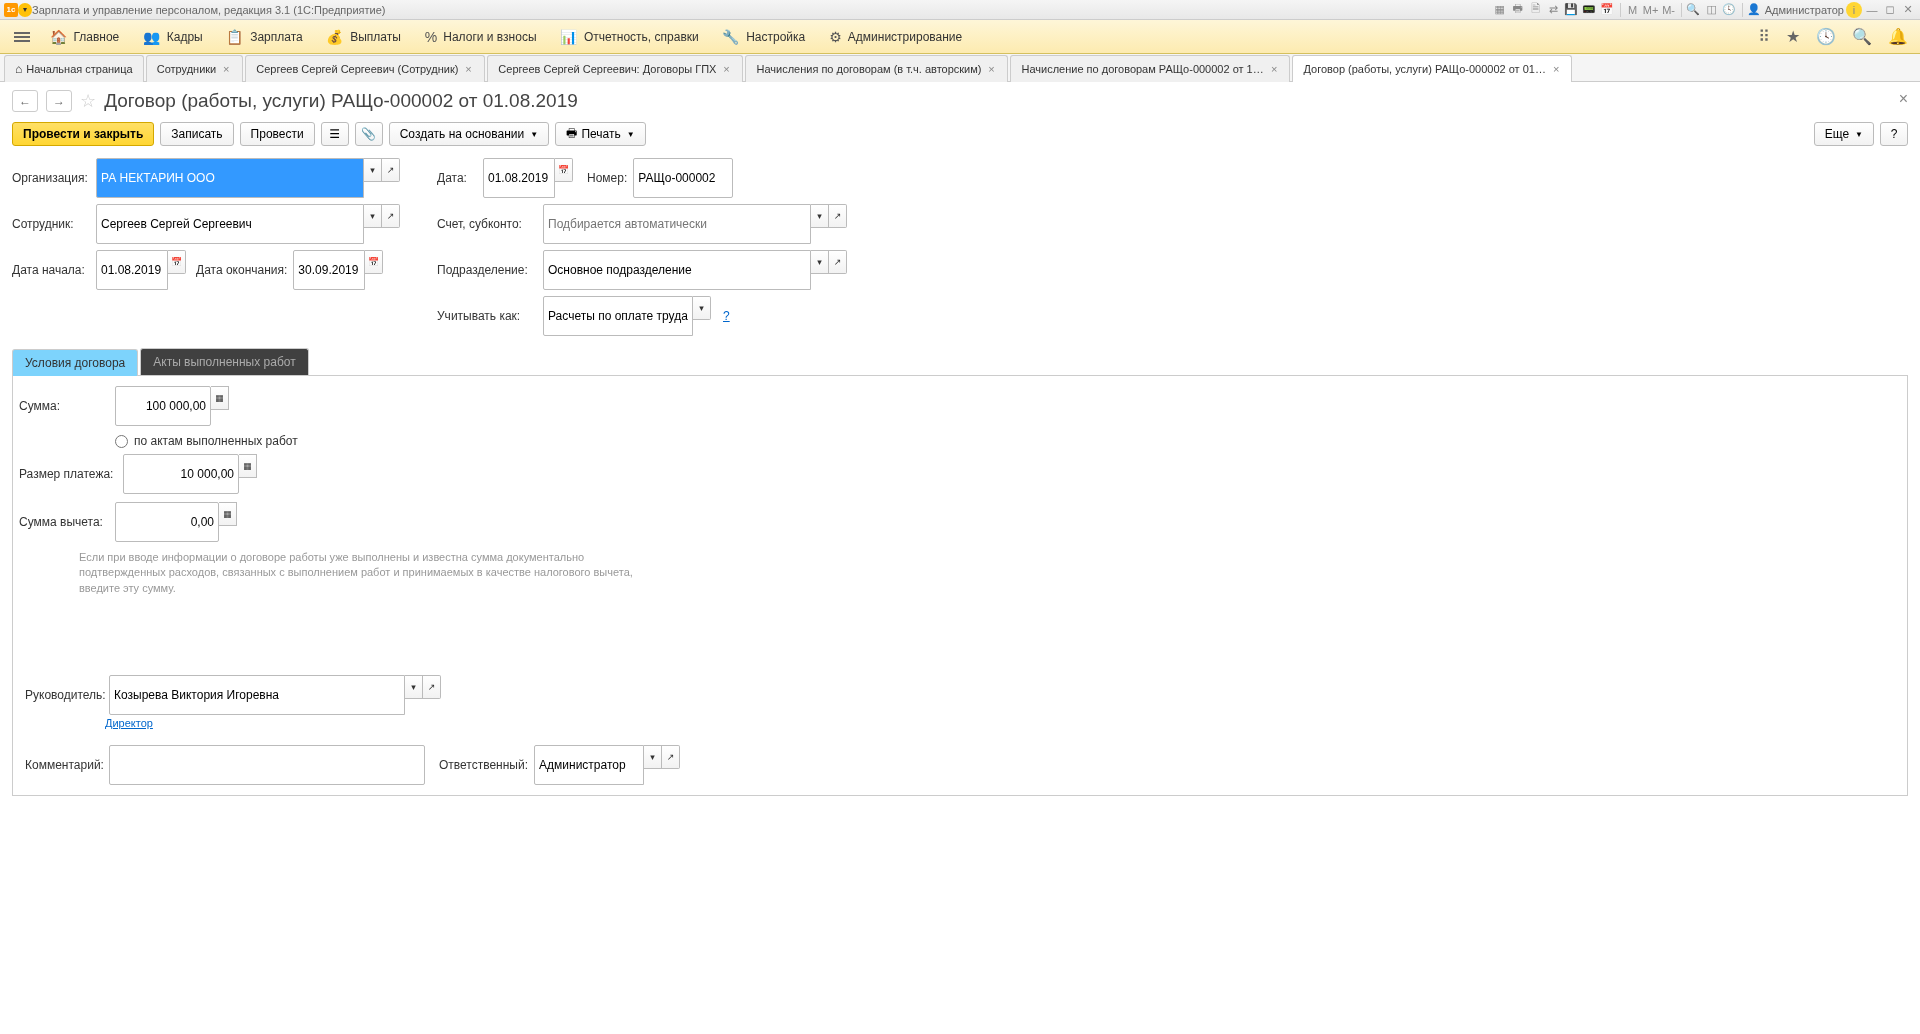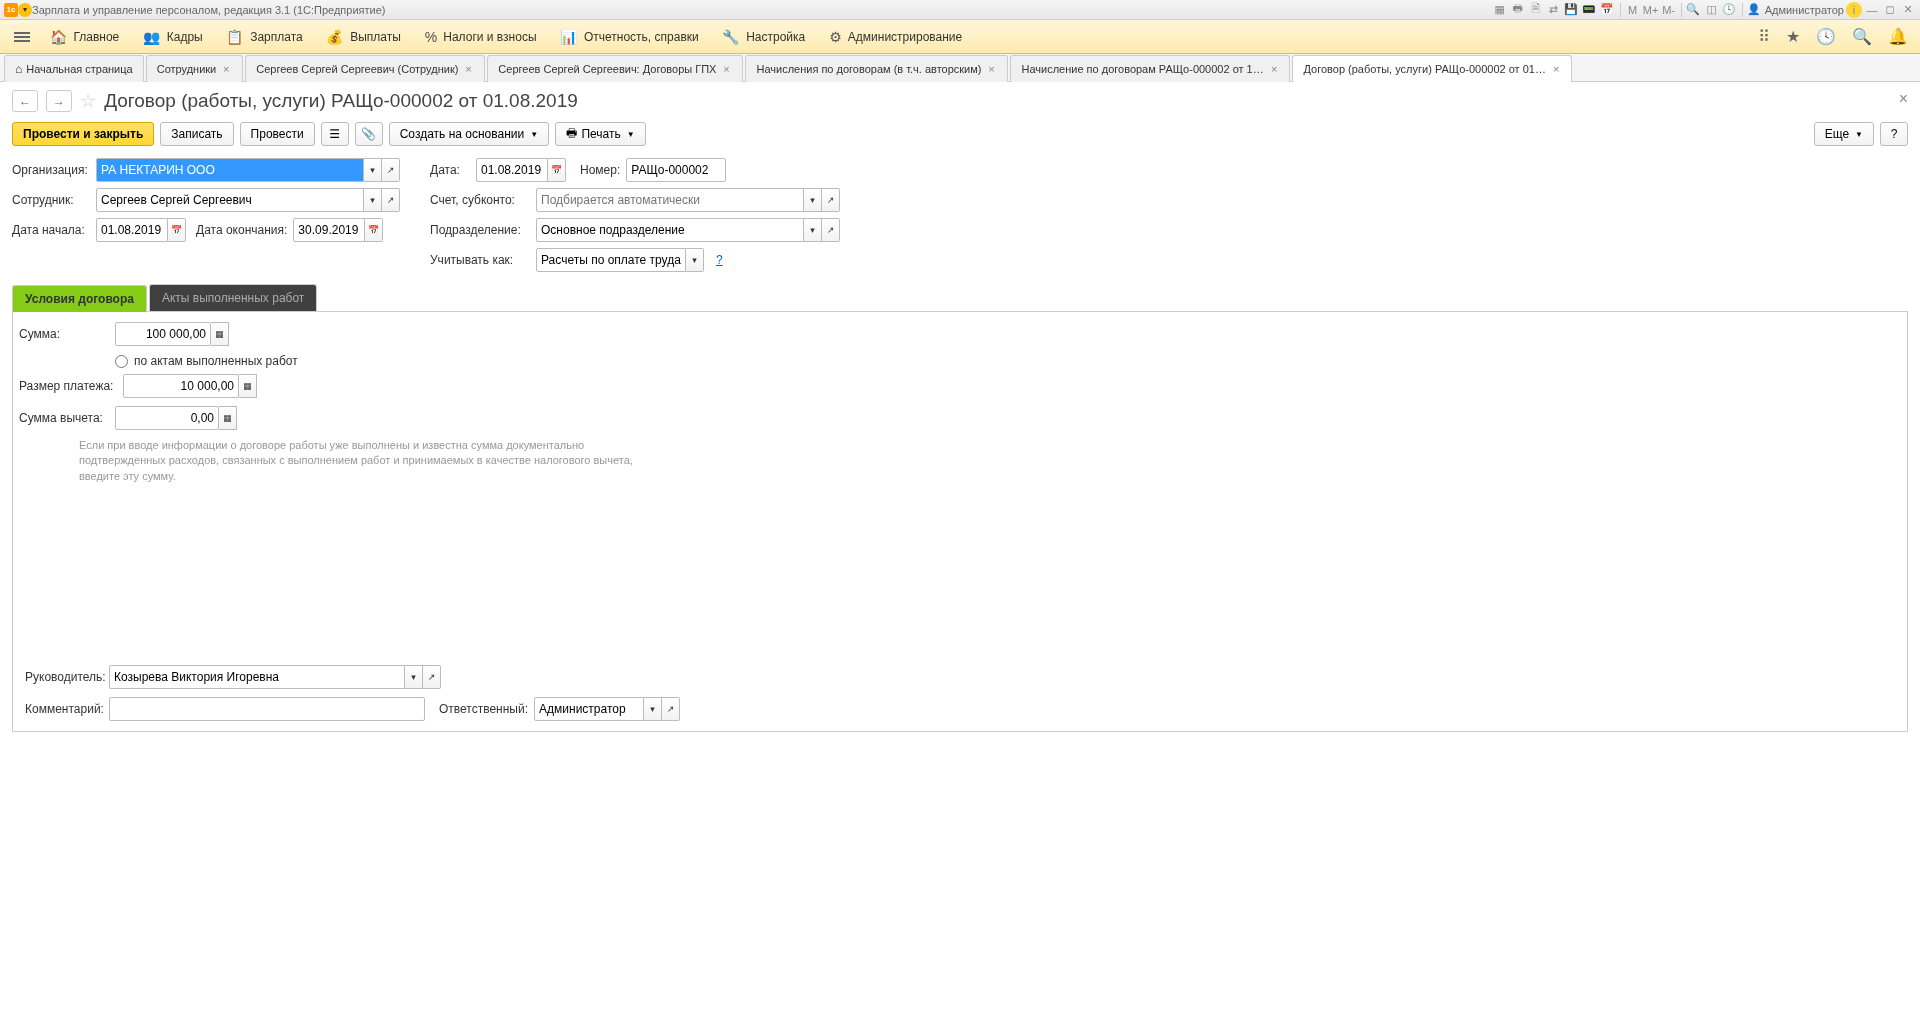--- a/index.html
+++ b/index.html
@@ -36,37 +36,37 @@
 .page-title { font-size: 19px; color: #444; }
 .page-close { position: absolute; top: 8px; right: 12px; font-size: 16px; color: #888; cursor: pointer; }
 
 .toolbar { display: flex; align-items: center; gap: 6px; margin-bottom: 12px; }
 .btn { height: 24px; padding: 0 10px; border: 1px solid #bbb; border-radius: 3px; background: linear-gradient(#fff,#f2f2f2); cursor: pointer; font-size: 12px; display: inline-flex; align-items: center; gap: 4px; }
 .btn-yellow { background: linear-gradient(#ffe066,#ffd633); border-color: #d4a800; font-weight: bold; }
 .btn-icon-only { width: 28px; padding: 0; justify-content: center; }
 .toolbar-spacer { flex: 1; }
 .dd-arrow { font-size: 8px; margin-left: 2px; }
 
-.form-grid { display: grid; grid-template-columns: 410px 1fr; gap: 0 8px; }
+.form-grid { display: grid; grid-template-columns: 410px 1fr; gap: 0 15px; }
 .form-row { display: flex; align-items: center; gap: 6px; margin-bottom: 6px; }
 .form-label { width: 78px; font-size: 12px; color: #333; }
 .form-label-wide { width: 100px; }
-.inp { height: 24px; border: 1px solid #bbb; border-radius: 2px; padding: 0 4px; font-size: 12px; background: #fff; }
+.inp { height: 40px; border: 1px solid #bbb; border-radius: 2px; padding: 0 4px; font-size: 12px; background: #fff; }
 .inp-sel { background: #3399ff; color: #fff; }
 .inp-group { display: flex; }
 .inp-group .inp { border-radius: 2px 0 0 2px; }
 .inp-btn { width: 18px; height: 24px; border: 1px solid #bbb; border-left: none; background: linear-gradient(#fff,#f2f2f2); font-size: 9px; cursor: pointer; display: inline-flex; align-items: center; justify-content: center; }
 .inp-btn + .inp-btn { border-left: none; }
 .inp-btn:last-child { border-radius: 0 2px 2px 0; }
 .inp-readonly { color: #999; }
 .q-link { color: #06c; text-decoration: underline; cursor: pointer; margin-left: 6px; }
 
 .subtabs { display: flex; border-bottom: 1px solid #ccc; margin-top: 6px; }
 .subtab { padding: 6px 12px; border: 1px solid #ccc; border-bottom: none; background: #404040; margin-right: 2px; cursor: pointer; border-radius: 3px 3px 0 0; font-size: 12px; }
-.subtab.active { background: #84cc16; position: relative; top: 1px; font-weight: bold; }
+.subtab.active { background: #7dd3fc; position: relative; top: 1px; }
 .subtab.disabled { color: #aaa; }
 
 .tab-content { padding: 10px 6px; border: 1px solid #ccc; border-top: none; min-height: 420px; display: flex; flex-direction: column; }
 .field-row { display: flex; align-items: center; gap: 8px; margin-bottom: 8px; }
 .field-label { width: 88px; color: #333; }
 .num-inp { text-align: right; padding-right: 4px; }
 .num-group { display: flex; }
 .num-btn { width: 18px; height: 24px; border: 1px solid #bbb; border-left: none; background: linear-gradient(#fff,#f2f2f2); font-size: 9px; display: inline-flex; align-items: center; justify-content: center; cursor: pointer; }
 .radio-row { display: flex; align-items: center; gap: 6px; margin-bottom: 6px; margin-left: 96px; }
 .radio-row input[type=radio] { margin: 0; }
@@ -331,20 +331,21 @@
     <div class="flex-spacer"></div>
 
     <div class="footer-row">
       <span class="footer-label">Руководитель:</span>
       <div class="inp-group">
         <input class="inp" style="width: 296px;" value="Козырева Виктория Игоревна">
         <span class="inp-btn">▾</span>
         <span class="inp-btn">↗</span>
       </div>
     </div>
+    <a class="link-under">Директор</a>
     <div class="footer-row">
       <span class="footer-label">Комментарий:</span>
       <input class="inp" style="width: 316px;">
       <span style="margin-left:8px">Ответственный:</span>
       <div class="inp-group">
         <input class="inp" style="width: 110px;" value="Администратор">
         <span class="inp-btn">▾</span>
         <span class="inp-btn">↗</span>
       </div>
     </div>

